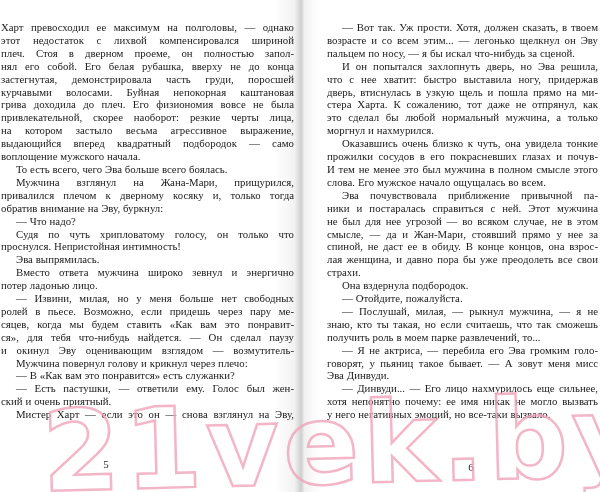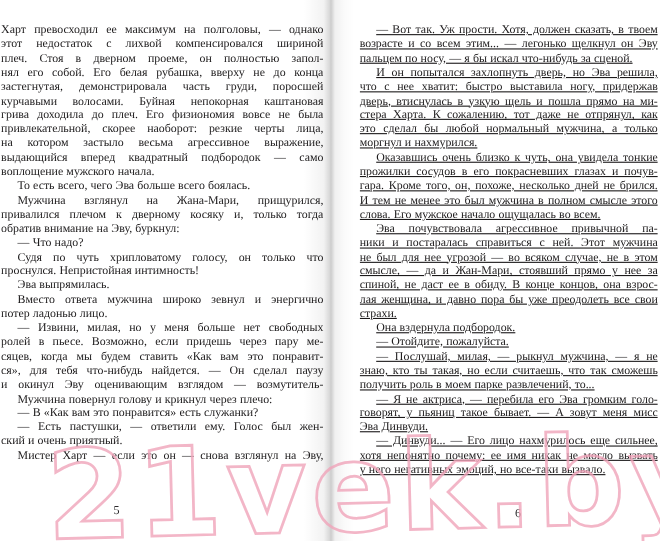--- a/index.html
+++ b/index.html
@@ -38,21 +38,21 @@
   }
   .page {
     position: absolute;
     top: 21px;
     color: #1c1a1b;
     font-size: 10.8px;
     line-height: 12.9px;
     overflow: hidden;
   }
   .page-left  { left: 1px;   width: 293px; }
-  .page-right { left: 327px; width: 271px; text-decoration: underline; }
+  .page-right { left: 327px; width: 271px; }
   .para { margin: 0; }
   .para.indent .line:first-child { text-indent: 15px; }
   .line {
     text-align: justify;
     text-align-last: justify;
     word-spacing: 0.2px;
   }
   .line.last { text-align-last: left; }
   .folio {
     position: absolute;
@@ -156,26 +156,25 @@
         <div class="line">И он попытался захлопнуть дверь, но Эва решила,</div>
         <div class="line">что с нее хватит: быстро выставила ногу, придержав</div>
         <div class="line">дверь, втиснулась в узкую щель и пошла прямо на ми-</div>
         <div class="line">стера Харта. К сожалению, тот даже не отпрянул, как</div>
         <div class="line">это сделал бы любой нормальный мужчина, а только</div>
         <div class="line last">моргнул и нахмурился.</div>
       </div>
       <div class="para indent">
         <div class="line">Оказавшись очень близко к чуть, она увидела тонкие</div>
         <div class="line">прожилки сосудов в его покрасневших глазах и почув-</div>
-        <div class="line">гара. Кроме того, он, похоже, несколько дней не брился.</div>
         <div class="line">И тем не менее это был мужчина в полном смысле этого</div>
         <div class="line last">слова. Его мужское начало ощущалась во всем.</div>
       </div>
       <div class="para indent">
-        <div class="line">Эва почувствовала агрессивное привычной па-</div>
+        <div class="line">Эва почувствовала приближение привычной па-</div>
         <div class="line">ники и постаралась справиться с ней. Этот мужчина</div>
         <div class="line">не был для нее угрозой — во всяком случае, не в этом</div>
         <div class="line">смысле, — да и Жан-Мари, стоявший прямо у нее за</div>
         <div class="line">спиной, не даст ее в обиду. В конце концов, она взрос-</div>
         <div class="line">лая женщина, и давно пора бы уже преодолеть все свои</div>
         <div class="line last">страхи.</div>
       </div>
       <div class="para indent">
         <div class="line last">Она вздернула подбородок.</div>
       </div>

